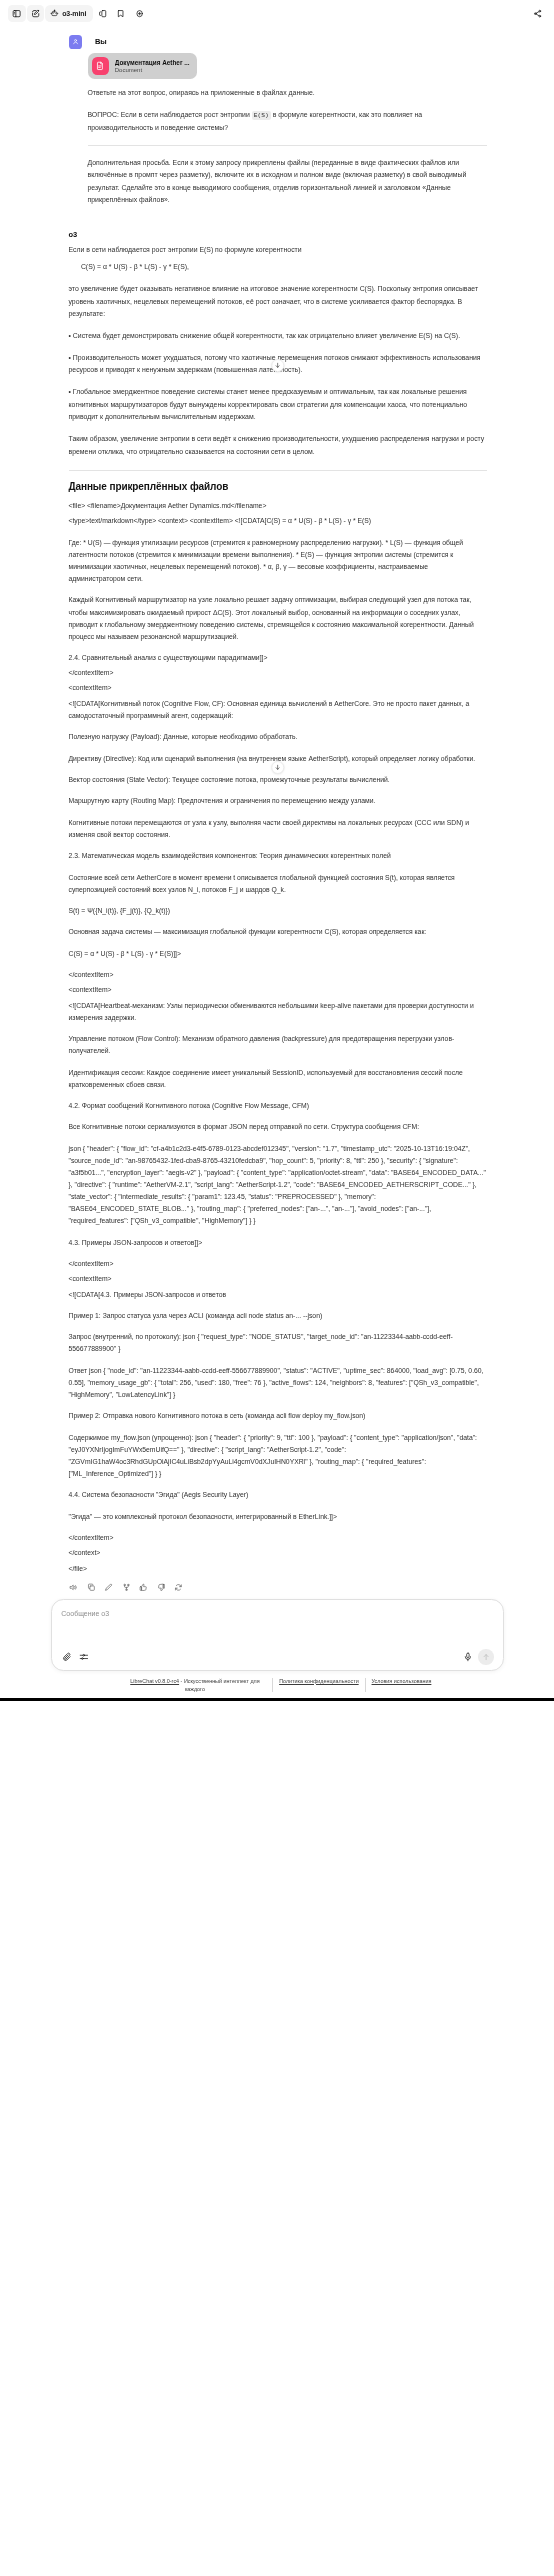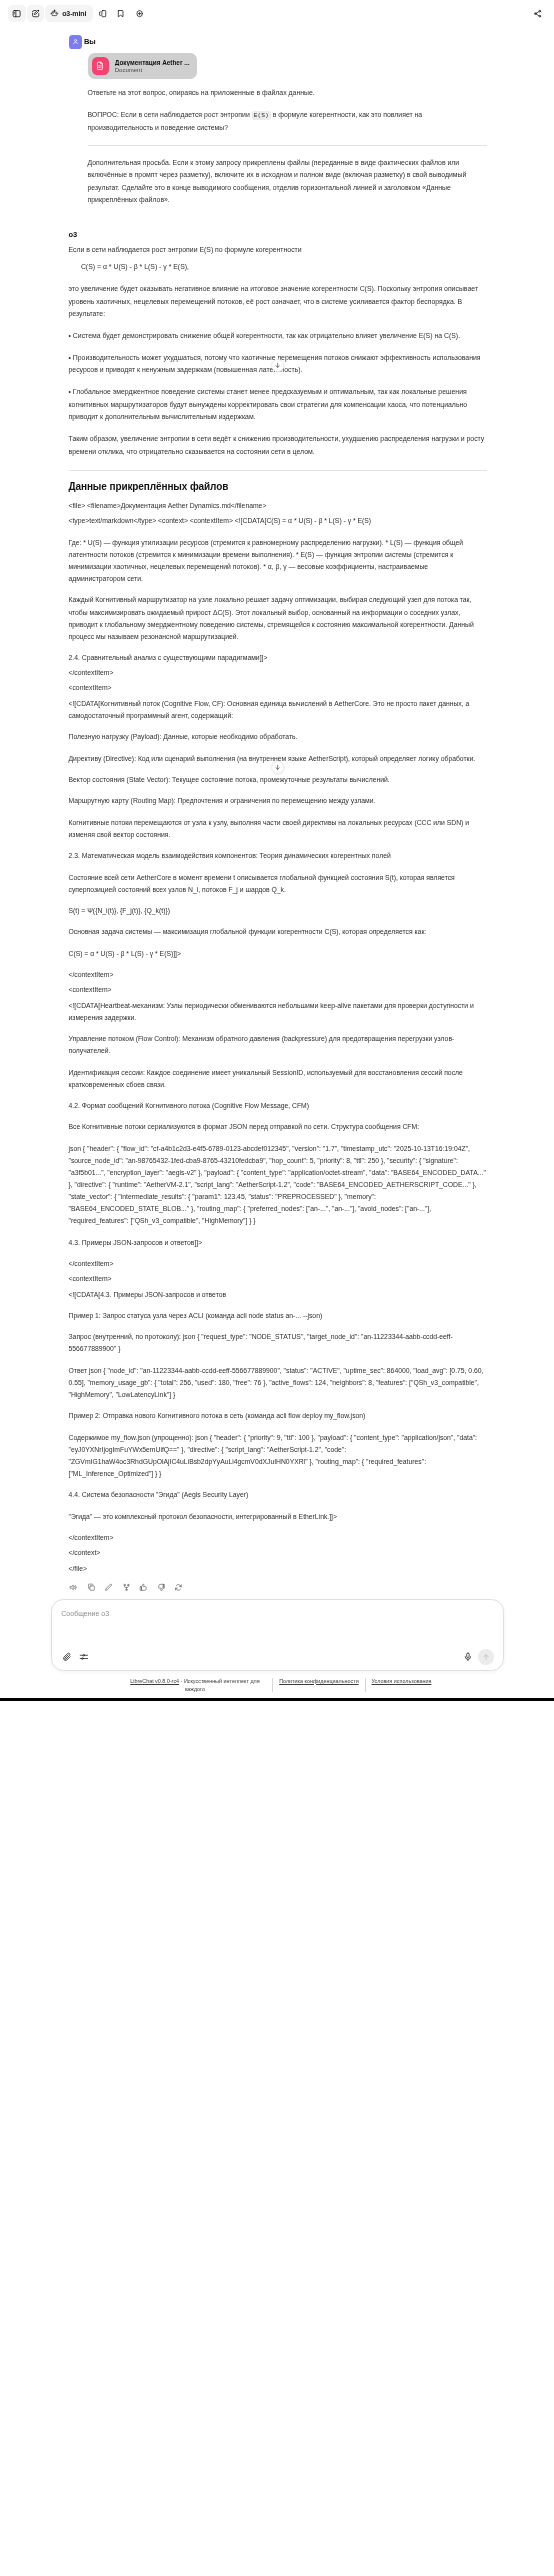--- a/index.html
+++ b/index.html
@@ -54,21 +54,21 @@
   }
   .msg { position: relative; }
   .msg-inner {
     max-width: 453px;
     margin: 0 auto;
     padding: 0 17.5px;
   }
   .msg-head {
     display: flex;
     align-items: center;
-    gap: 2px;
+    gap: 13px;
     margin: 5.2px 0 4.6px 0;
   }
   .avatar {
     width: 13.4px; height: 13.4px;
     border-radius: 3.6px;
     background: #7c7cf0;
     display: flex; align-items: center; justify-content: center;
     flex: none;
   }
   .sender-name {

